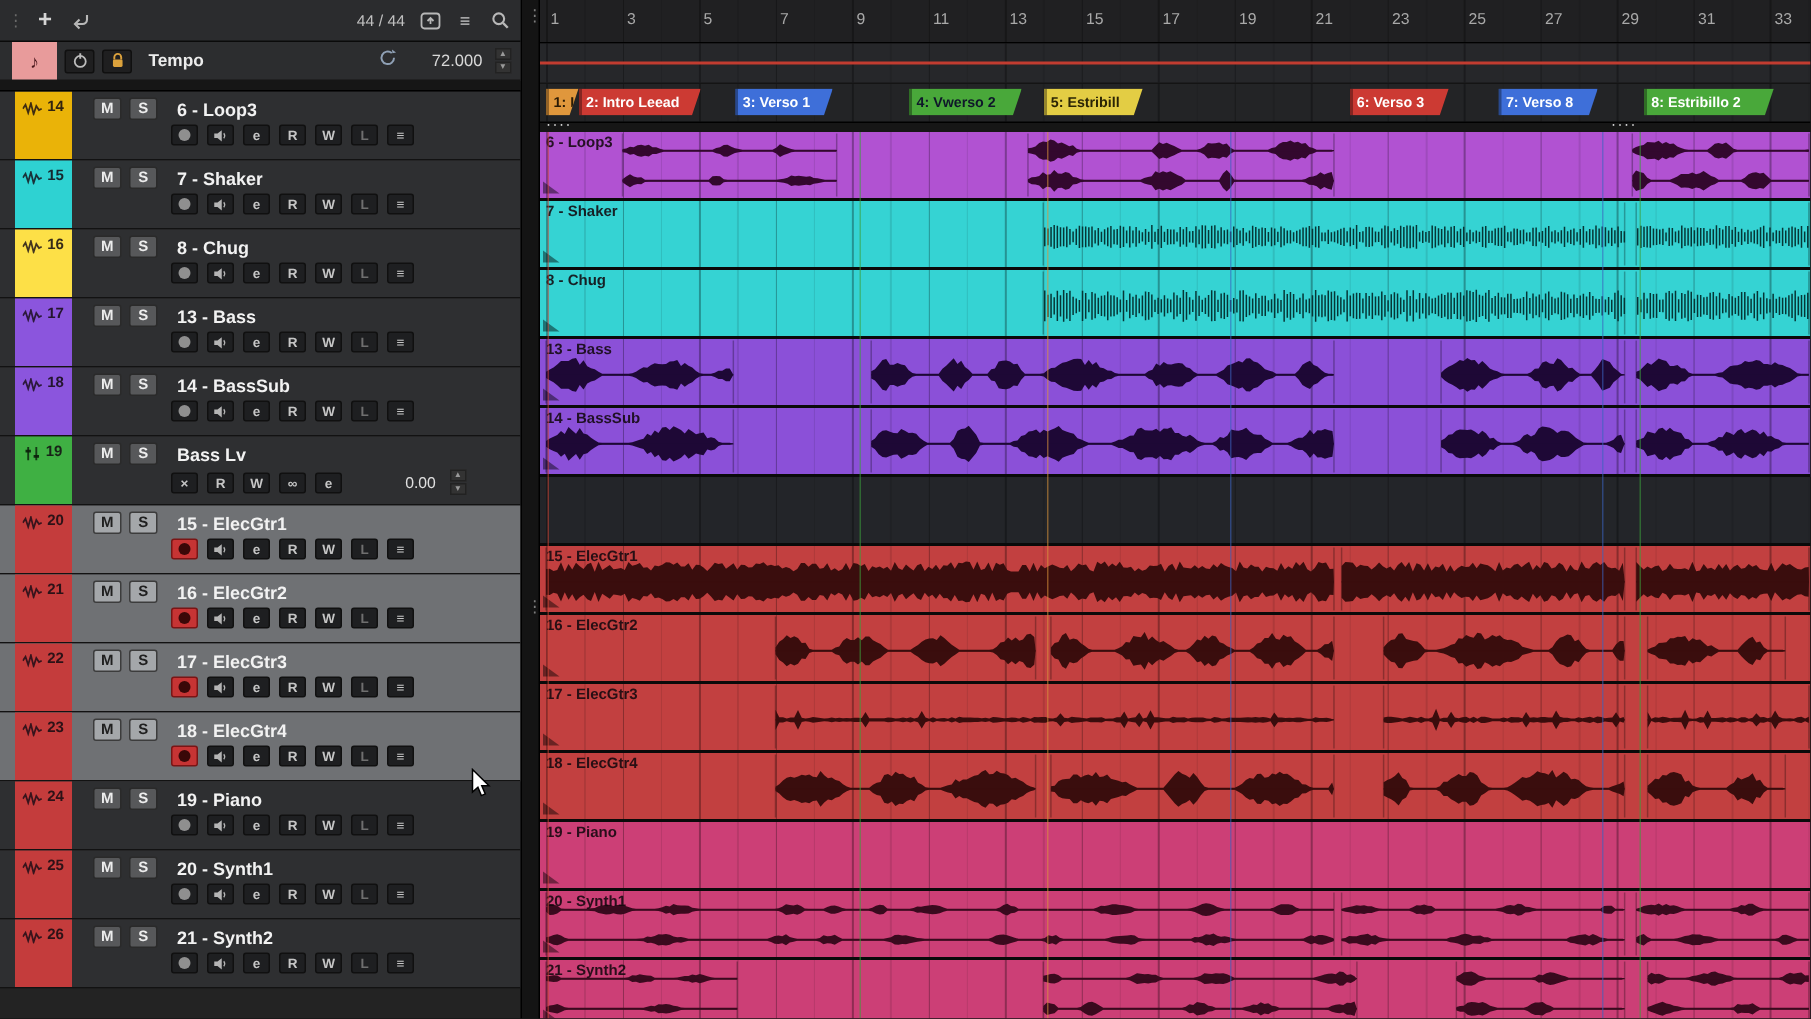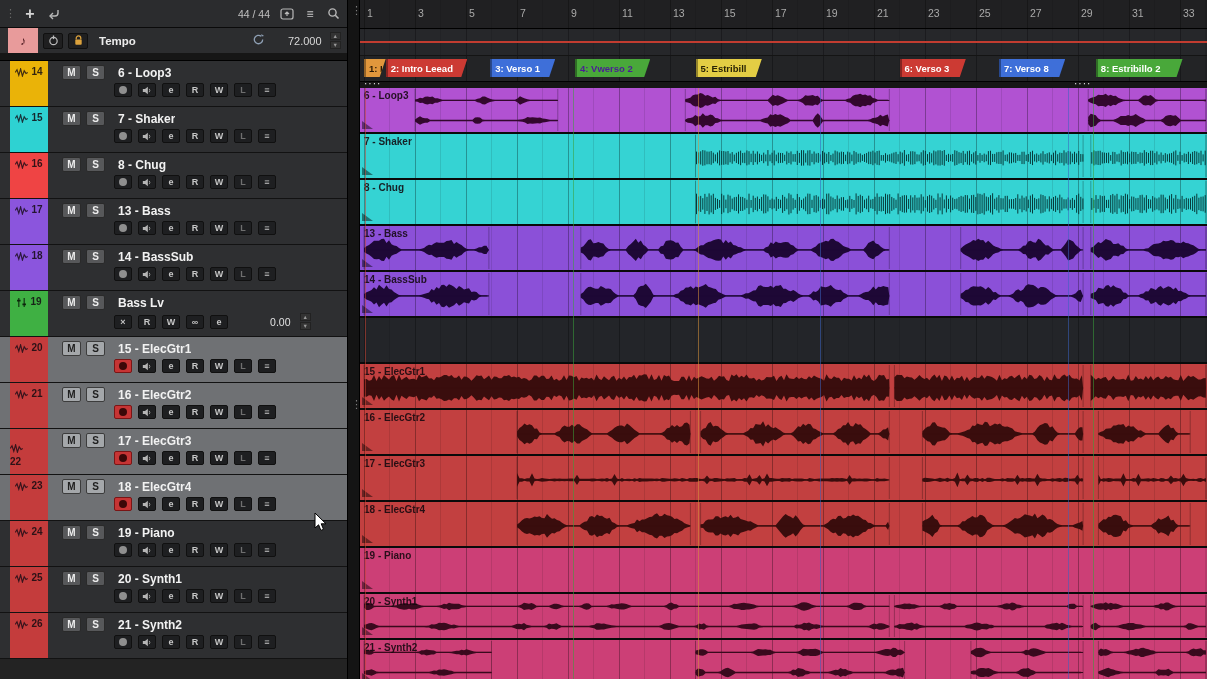--- a/index.html
+++ b/index.html
@@ -204,21 +204,21 @@
         <span class="sq">e</span>
         <span class="sq">R</span>
         <span class="sq">W</span>
         <span class="sq dim">L</span>
         <span class="sq">≡</span>
       </div>
 
     </div>
   </div>
         <div class="trow audio">
-    <div class="strip" style="background: #ef4444;">
+    <div class="strip" style="background: #fde047;">
       <span class="ticon">
         <svg viewBox="0 0 14 10" width="13" height="9">
                 <polyline points="0,5 2,2 4,8 6,1 8,9 10,3 12,6 14,5" fill="none" stroke="rgba(20,10,20,0.8)" stroke-width="1.3"></polyline>
               </svg>
       </span>
 
       <span class="tnum">16</span>
     </div>
     <div class="tbody">
       <div class="l1">
@@ -411,21 +411,21 @@
         <span class="sq">e</span>
         <span class="sq">R</span>
         <span class="sq">W</span>
         <span class="sq dim">L</span>
         <span class="sq">≡</span>
       </div>
 
     </div>
   </div>
         <div class="trow audio sel armed">
-    <div class="strip" style="background: rgb(196, 60, 60); flex-direction: column;">
+    <div class="strip" style="background: rgb(196, 60, 60);">
       <span class="ticon">
         <svg viewBox="0 0 14 10" width="13" height="9">
                 <polyline points="0,5 2,2 4,8 6,1 8,9 10,3 12,6 14,5" fill="none" stroke="rgba(20,10,20,0.8)" stroke-width="1.3"></polyline>
               </svg>
       </span>
 
       <span class="tnum">22</span>
     </div>
     <div class="tbody">
       <div class="l1">
@@ -626,21 +626,21 @@
     <div class="marker-lane gridbg">
         <div class="marker" style="left: 4px; width: 21.675px; background: rgb(224, 151, 60); color: rgb(42, 26, 5);">
     <span class="mlabel">1: In</span>
   </div>
         <div class="marker" style="left: 25.675px; width: 81.6px; background: rgb(204, 58, 51); color: rgb(255, 255, 255);">
     <span class="mlabel">2: Intro Leead</span>
   </div>
         <div class="marker" style="left: 130.225px; width: 65.025px; background: rgb(62, 111, 217); color: rgb(255, 255, 255);">
     <span class="mlabel">3: Verso 1</span>
   </div>
-        <div class="marker" style="left: 215px; width: 75.225px; background: rgb(73, 168, 58); color: #4c1d95;">
+        <div class="marker" style="left: 246px; width: 75.225px; background: rgb(73, 168, 58); color: #0f172a;">
     <span class="mlabel">4: Vwerso 2</span>
   </div>
         <div class="marker" style="left: 335.5px; width: 66.3px; background: rgb(227, 205, 68); color: rgb(42, 36, 5);">
     <span class="mlabel">5: Estribill</span>
   </div>
         <div class="marker" style="left: 539.5px; width: 66.3px; background: rgb(204, 58, 51); color: rgb(255, 255, 255);">
     <span class="mlabel">6: Verso 3</span>
   </div>
         <div class="marker" style="left: 638.95px; width: 66.3px; background: rgb(62, 111, 217); color: rgb(255, 255, 255);">
     <span class="mlabel">7: Verso 8</span>

